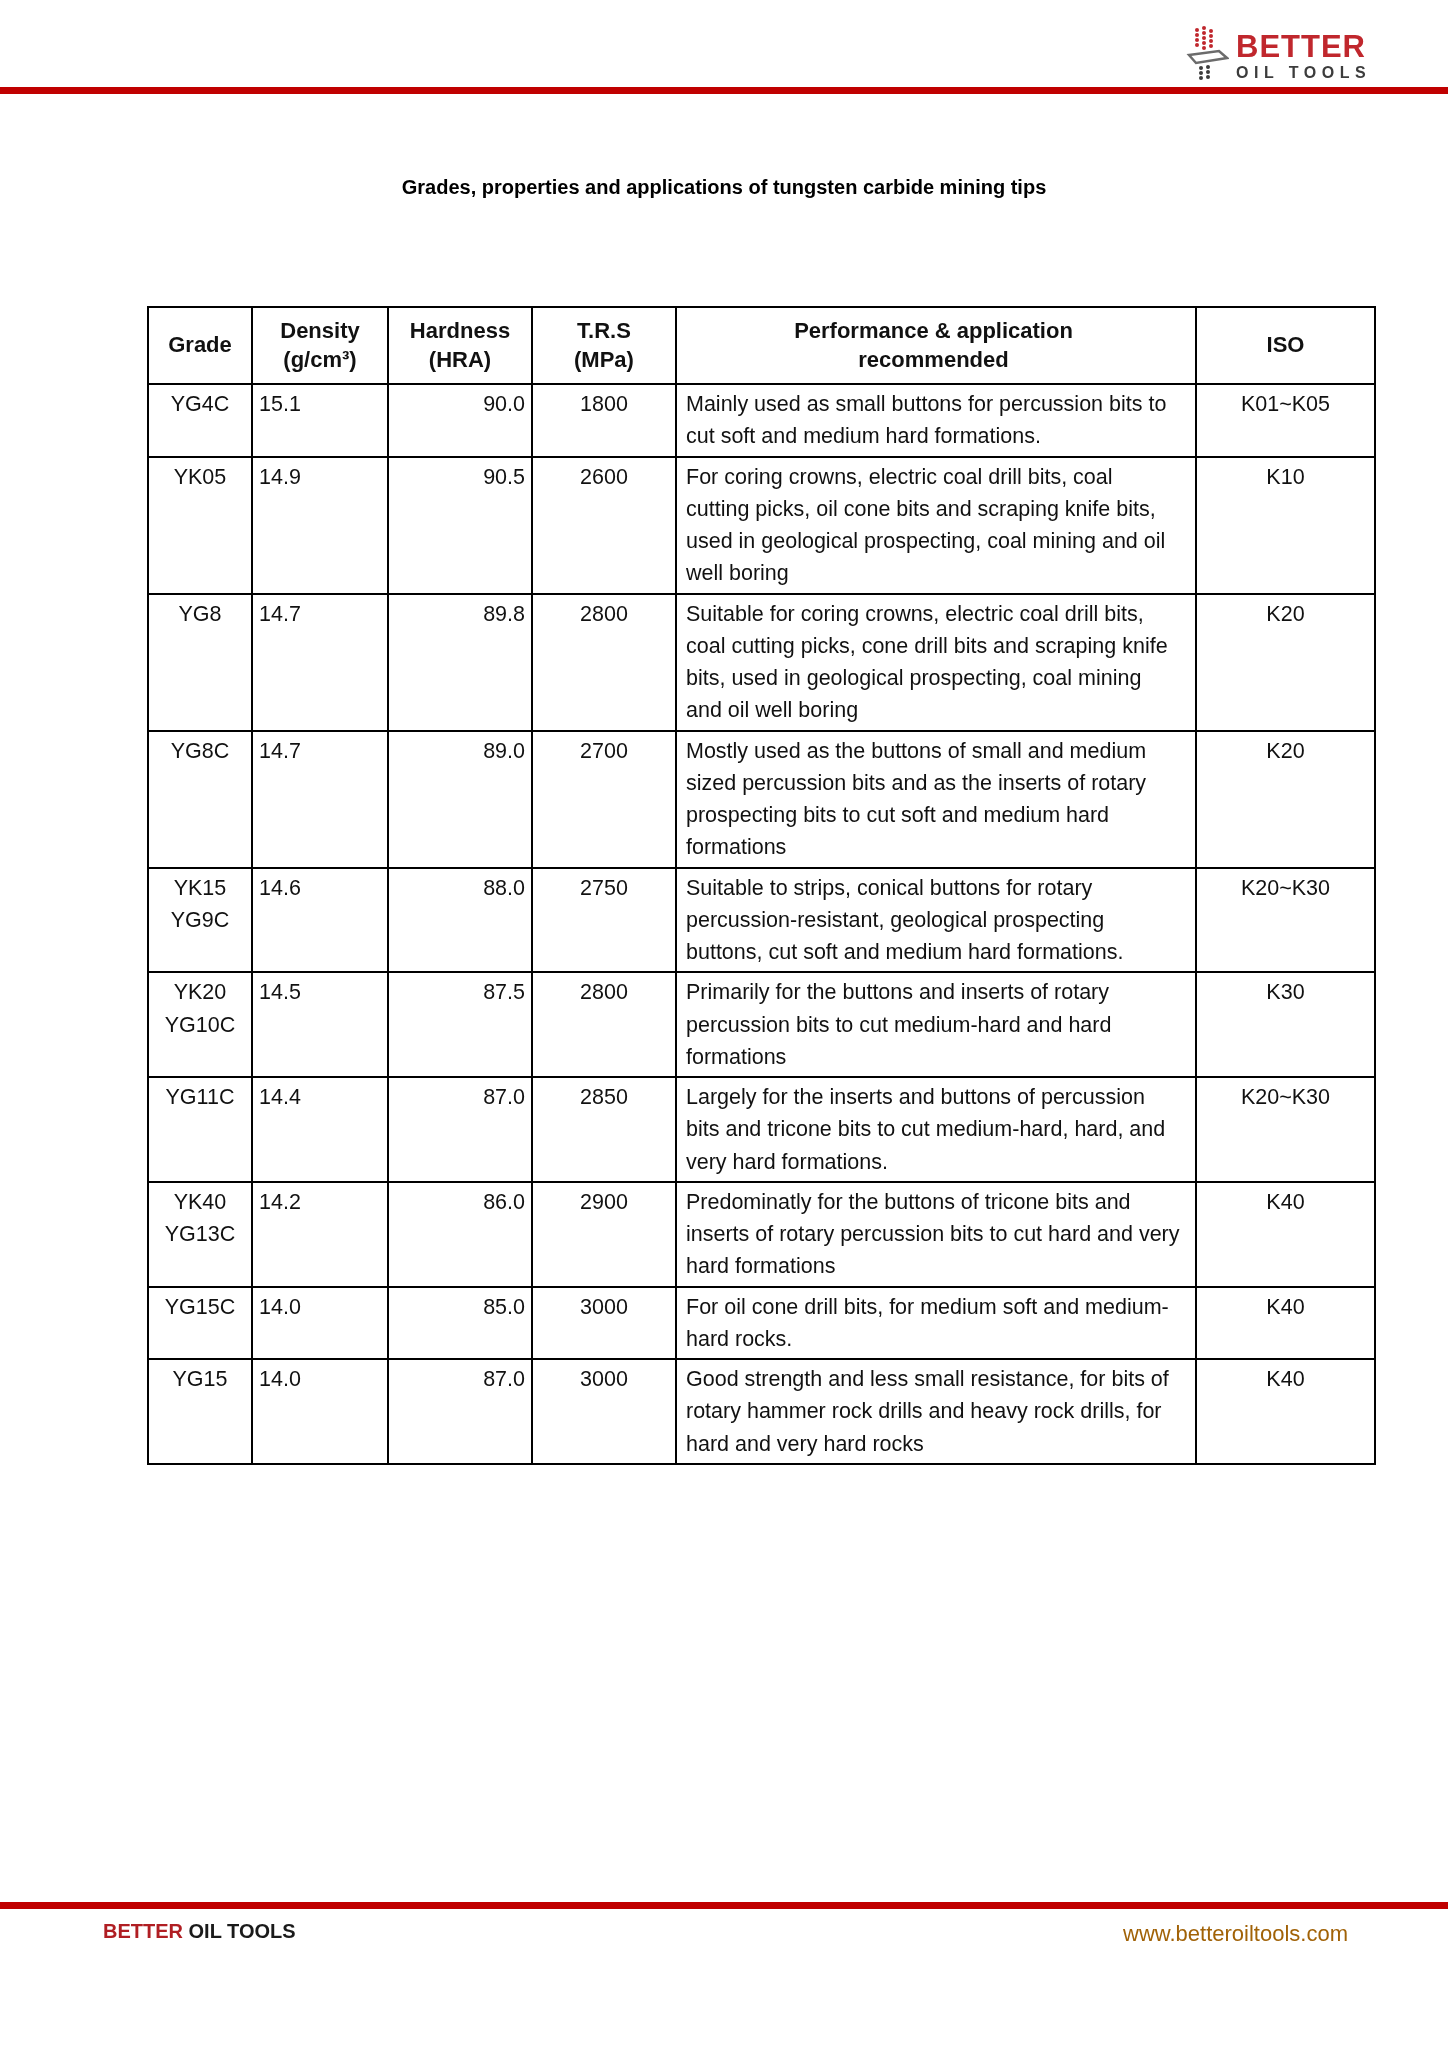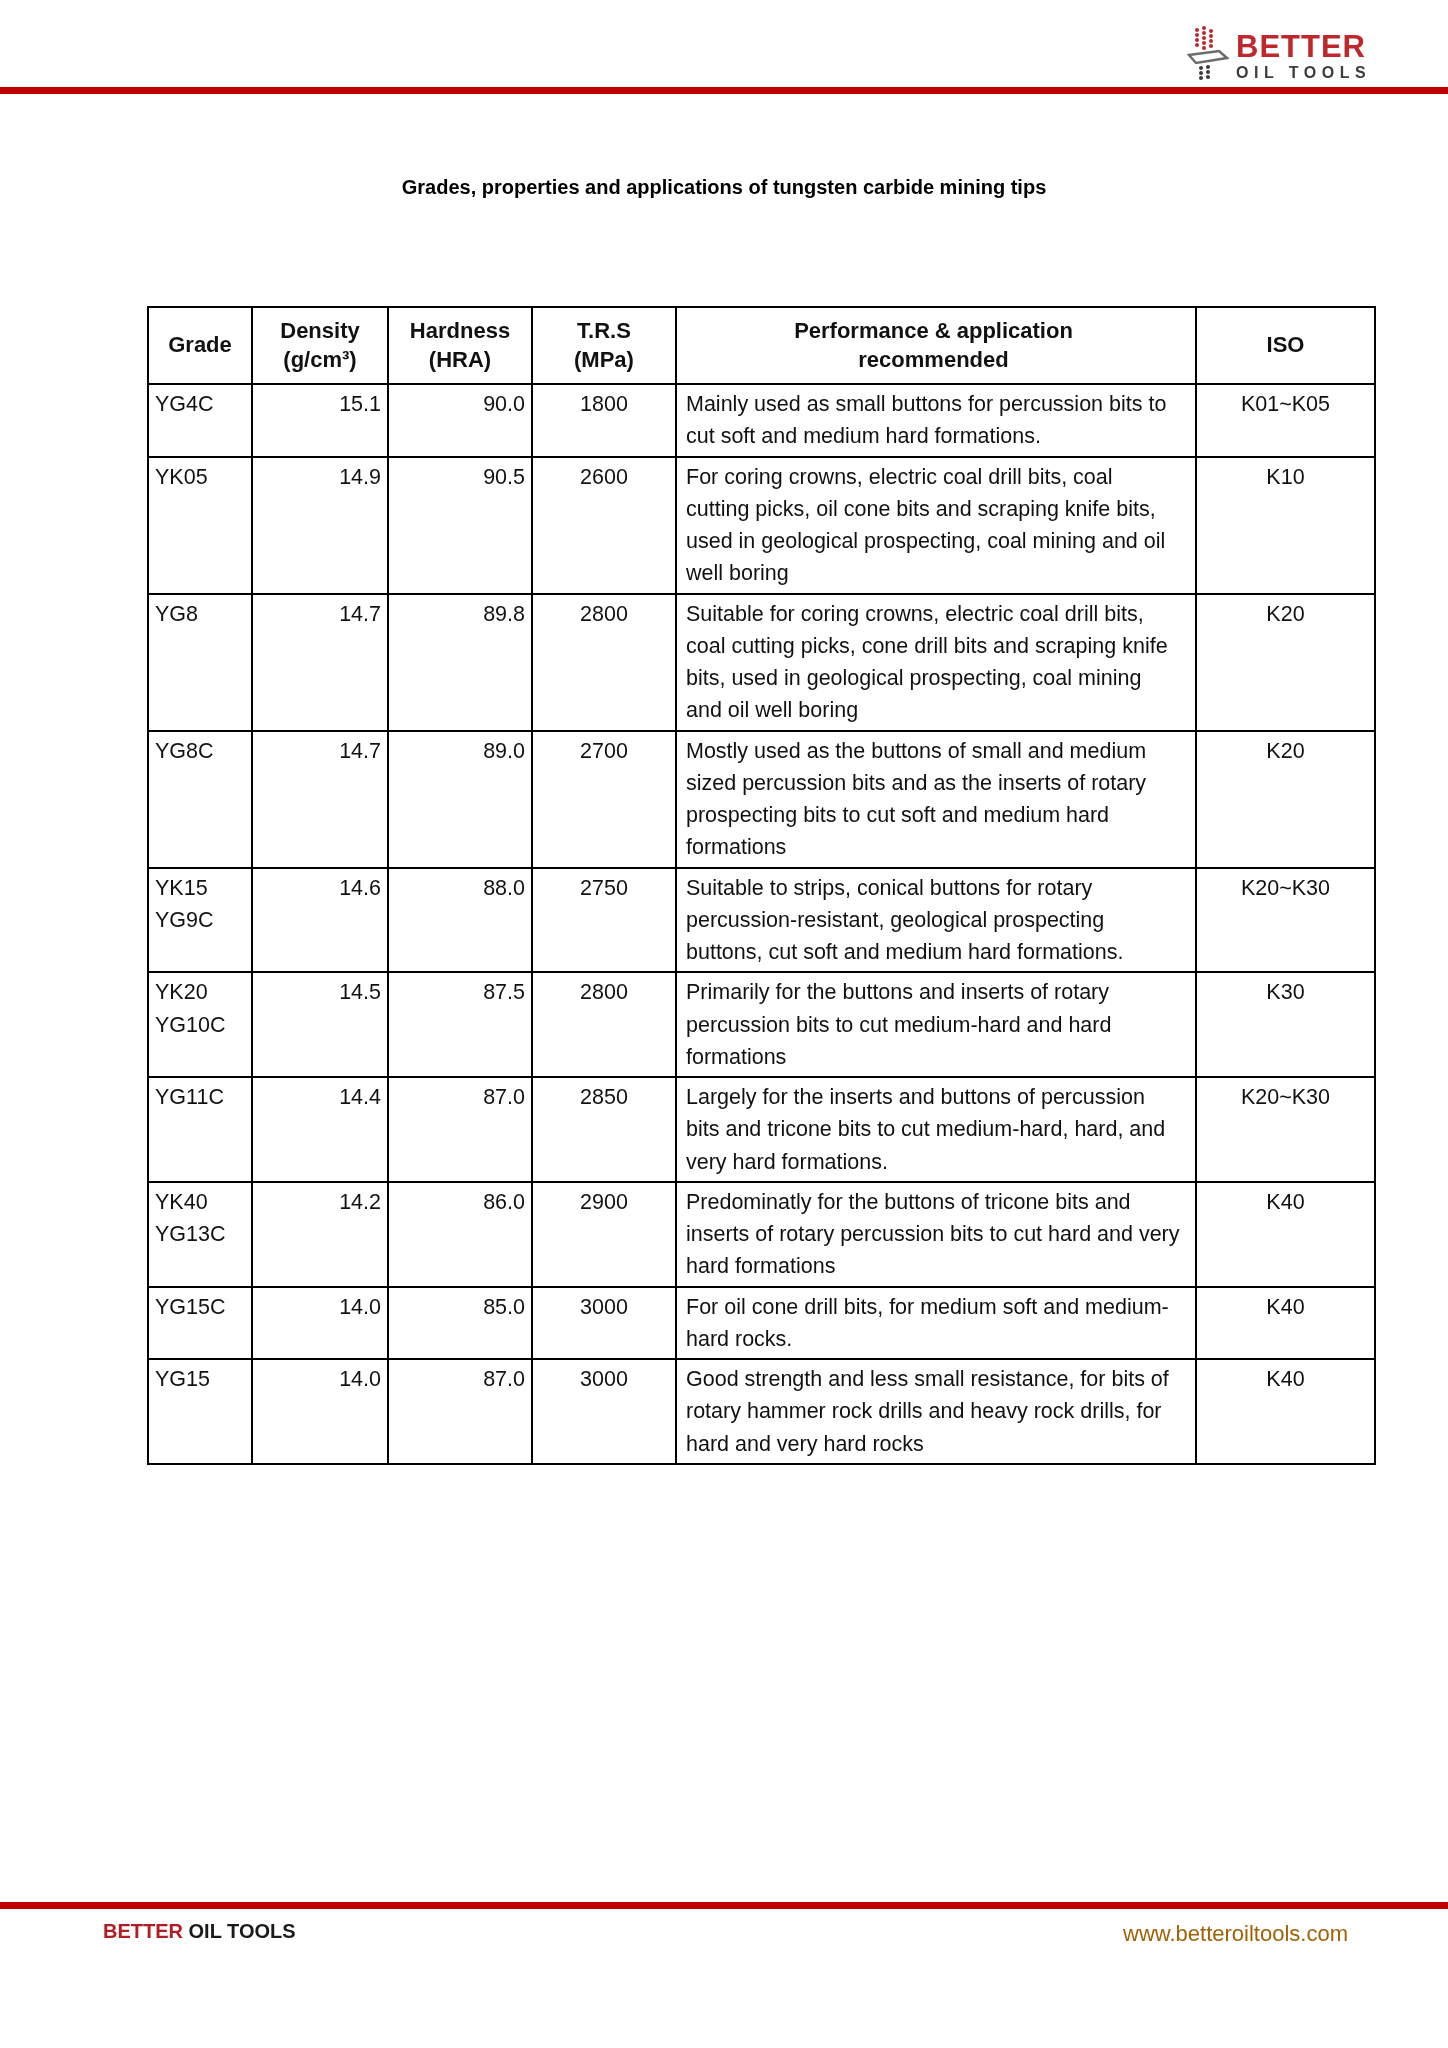--- a/index.html
+++ b/index.html
@@ -20,22 +20,22 @@
   
   .grades-table{position:absolute;top:306px;left:147px;width:1152px;
     border-collapse:collapse;table-layout:fixed;}
   .grades-table th,.grades-table td{
     border:2px solid #000;font-size:21.5px;vertical-align:top;
     padding:3px 6px;word-wrap:break-word;}
   .grades-table th{
     text-align:center;vertical-align:middle;font-weight:bold;font-size:22px;
     line-height:1.3;padding:9px 4px;white-space:pre-line;}
   .grades-table td{line-height:1.5;}
-  .col-grade{width:94px;text-align:left;white-space:pre-line;}
-  .col-density{width:126px;text-align:right;}
+  .col-grade{width:94px;text-align:center;white-space:pre-line;}
+  .col-density{width:126px;text-align:left;}
   .col-hardness{width:134px;text-align:right;}
   .col-trs{width:134px;text-align:center;}
   .col-performance{width:495px;text-align:left;padding-left:9px !important;padding-right:14px !important;}
   .col-iso{width:169px;text-align:center;}
   
   .bottom-rule{position:absolute;top:1902px;left:0;width:1448px;height:7px;background:#c00000;}
   .footer-brand{position:absolute;top:1920px;left:103px;font-size:20px;font-weight:bold;color:#1a1a1a;}
   .footer-brand .red{color:#b01e23;}
   .footer-site{position:absolute;top:1921px;right:100px;font-size:22px;color:#a16207;font-weight:normal;}
 </style>

